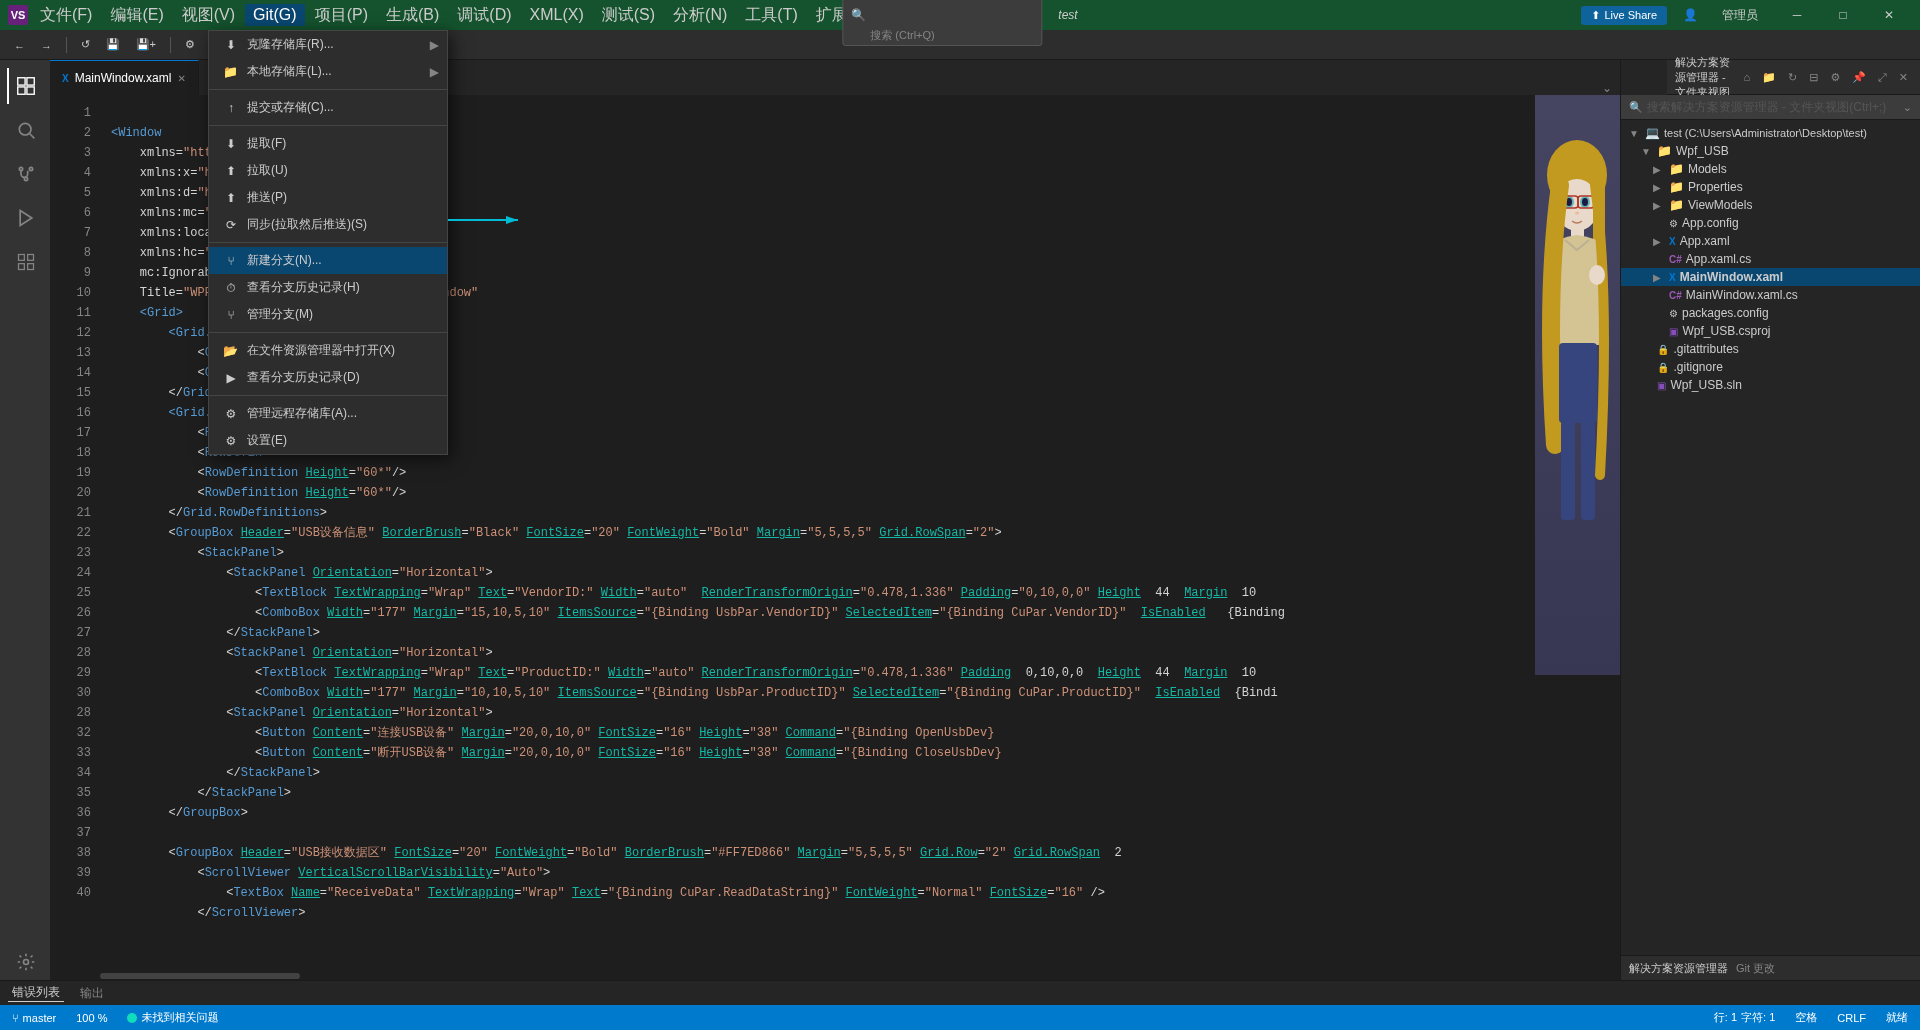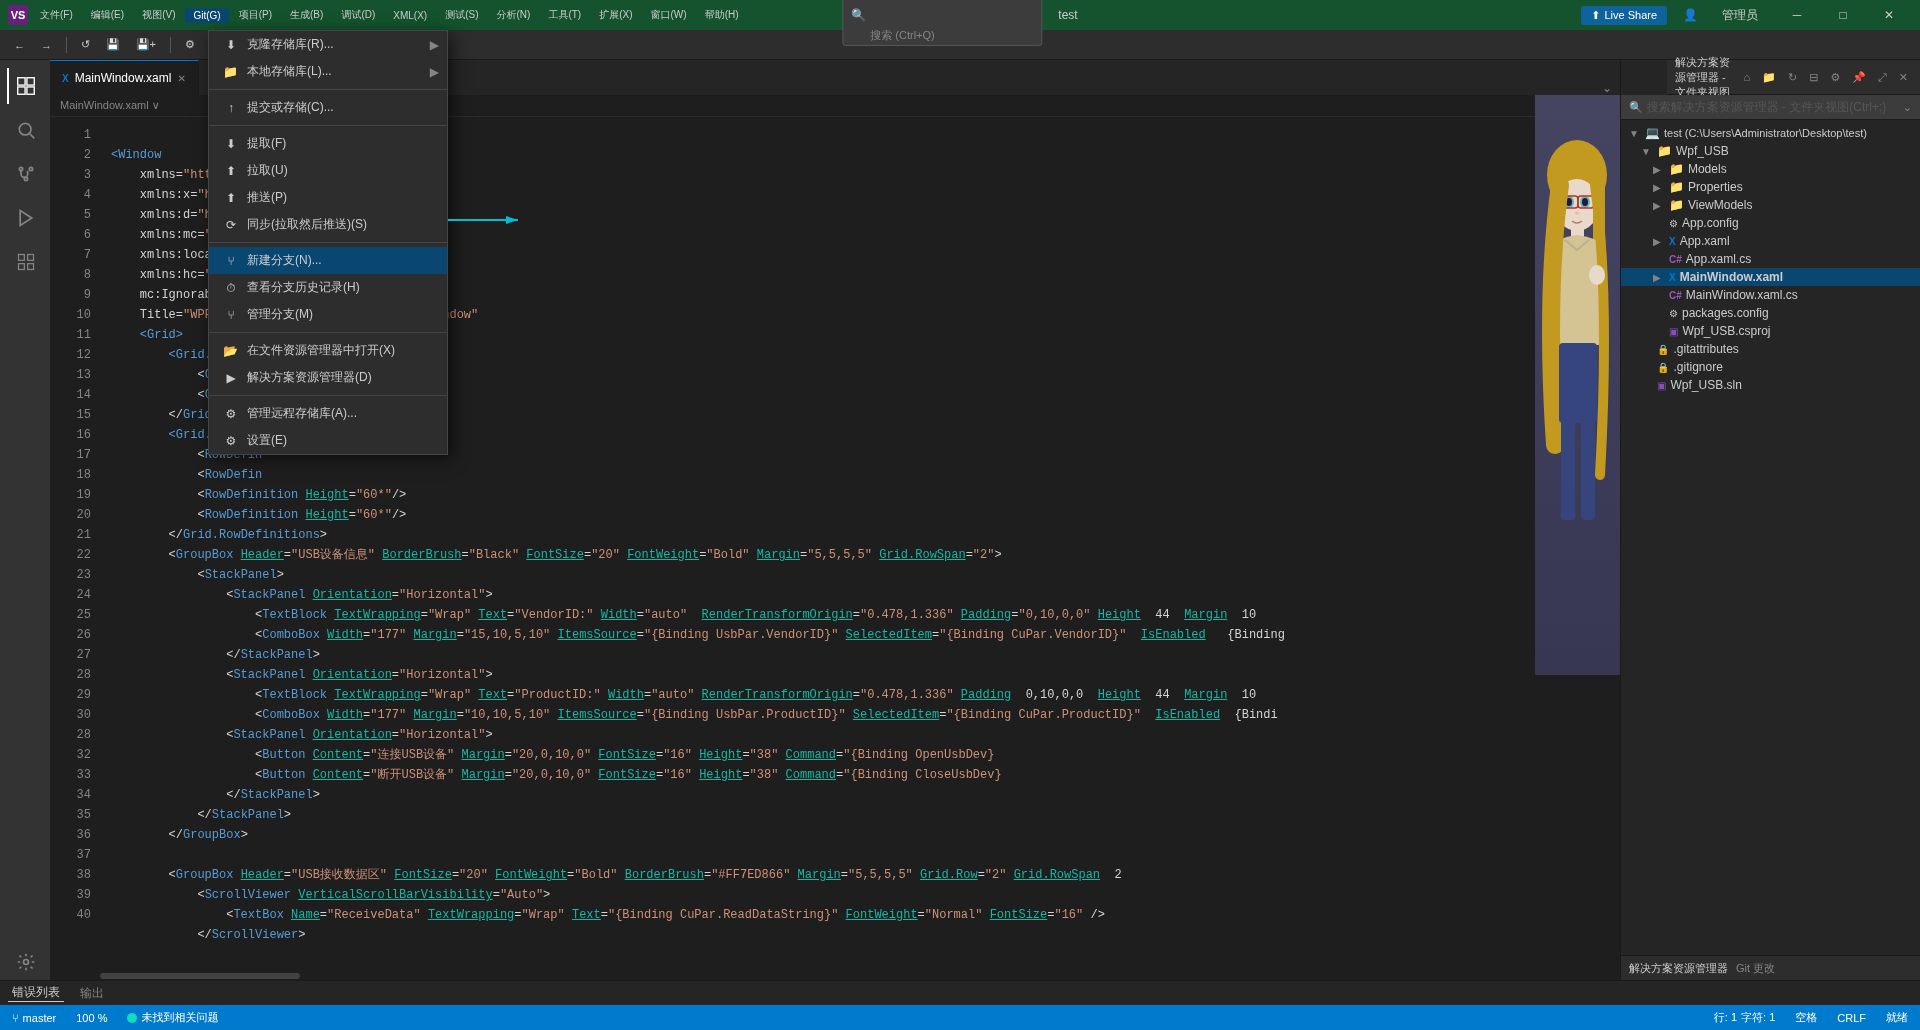--- a/index.html
+++ b/index.html
@@ -39,21 +39,21 @@
     }
     #titlebar-menus {
       display: flex;
       align-items: center;
       gap: 2px;
     }
     .menu-item {
       padding: 2px 8px;
       cursor: pointer;
       color: #cccccc;
-      font-size: 10px;
+      font-size: 16px;
       text-align: right;
     }
     .menu-item.active { background: #094771; color: white; }
     #titlebar-center {
       position: absolute;
       left: 50%;
       transform: translateX(-50%);
       display: flex;
       align-items: center;
       gap: 8px;
@@ -418,21 +418,21 @@
       <span class="menu-item">扩展(X)</span>
       <span class="menu-item">窗口(W)</span>
       <span class="menu-item">帮助(H)</span>
     </div>
   </div>
   <div id="titlebar-center">
     <div id="search-box">
       <span>🔍</span>
       <span style="color:#858585;font-size:11px;margin-top:40px;">搜索 (Ctrl+Q)</span>
     </div>
-    <span style="color:#cccccc;margin-left:8px;">test</span>
+    <span style="color:#cccccc;margin-left:8px;font-style:italic;">test</span>
   </div>
   <div id="titlebar-right">
     <div id="live-share-btn">
       <span>⬆</span>
       <span>Live Share</span>
     </div>
     <span class="title-btn">👤</span>
     <span class="title-btn">管理员</span>
     <div class="window-controls">
       <div class="win-btn">─</div>
@@ -505,23 +505,20 @@
     <div id="tab-bar">
       <div class="editor-tab active">
         <span style="color:#0078d4;font-size:10px;font-weight:bold;">X</span>
         <span>MainWindow.xaml</span>
         <span class="tab-close">✕</span>
       </div>
       <div style="flex:1;"></div>
       <div style="padding:0 8px;color:#858585;cursor:pointer;display:flex;align-items:center;">⌄</div>
     </div>
 
-    <div id="breadcrumb">
-      <span>MainWindow.xaml ∨</span>
-    </div>
 
     <div id="code-editor">
       <div id="code-content">
         <div id="line-numbers">
           <div>1</div>
             <div>2</div>
             <div>3</div>
             <div>4</div>
             <div>5</div>
           <div>6</div>
@@ -815,21 +812,21 @@
     <span class="icon-placeholder">⑂</span>
     <span>管理分支(M)</span>
   </div>
   <div class="menu-separator"></div>
   <div class="git-menu-item">
     <span class="icon-placeholder">📂</span>
     <span>在文件资源管理器中打开(X)</span>
   </div>
   <div class="git-menu-item">
     <span class="icon-placeholder">▶</span>
-    <span>解决方案资源管理器(D)</span>
+    <span>查看分支历史记录(D)</span>
   </div>
   <div class="menu-separator"></div>
   <div class="git-menu-item">
     <span class="icon-placeholder">⚙</span>
     <span>管理远程存储库(A)...</span>
   </div>
   <div class="git-menu-item">
     <span class="icon-placeholder">⚙</span>
     <span>设置(E)</span>
   </div>

